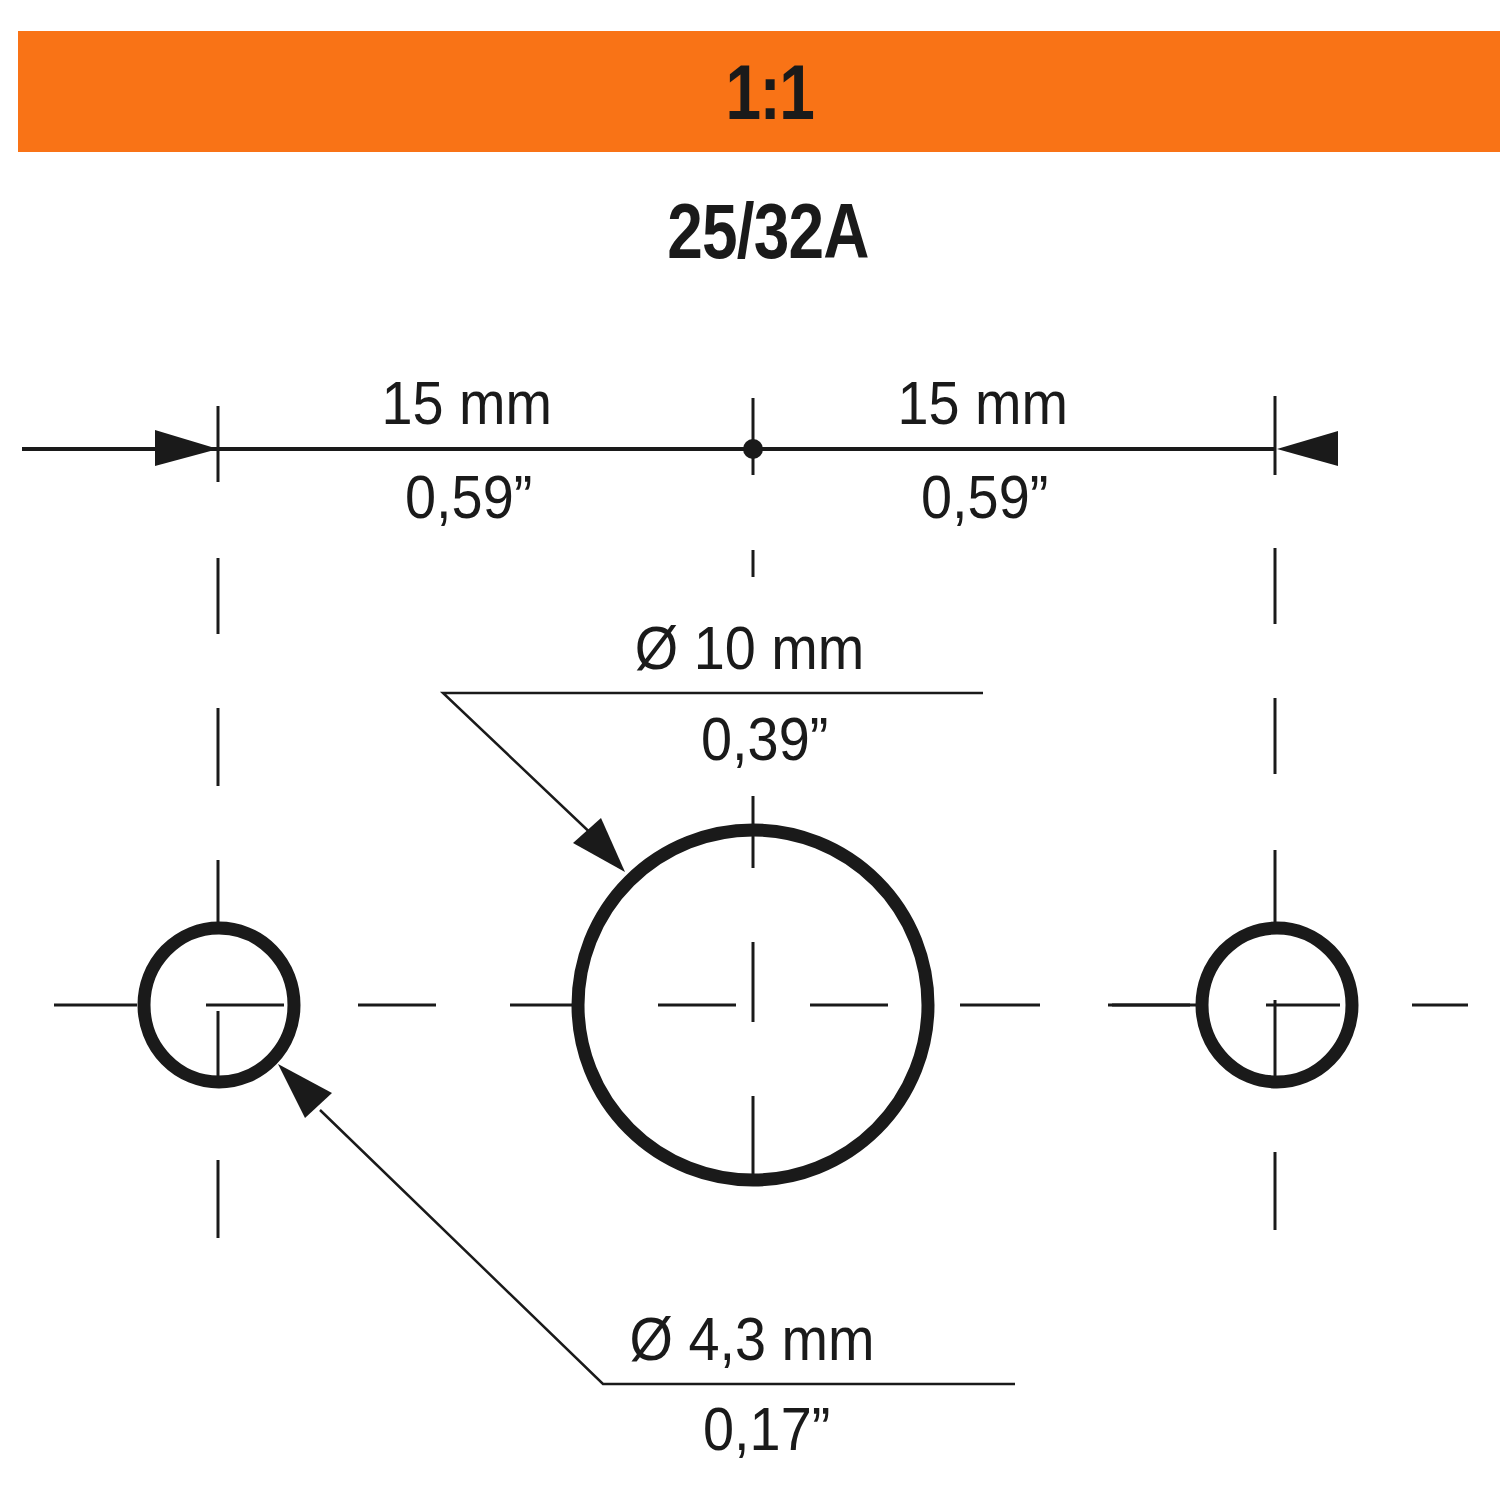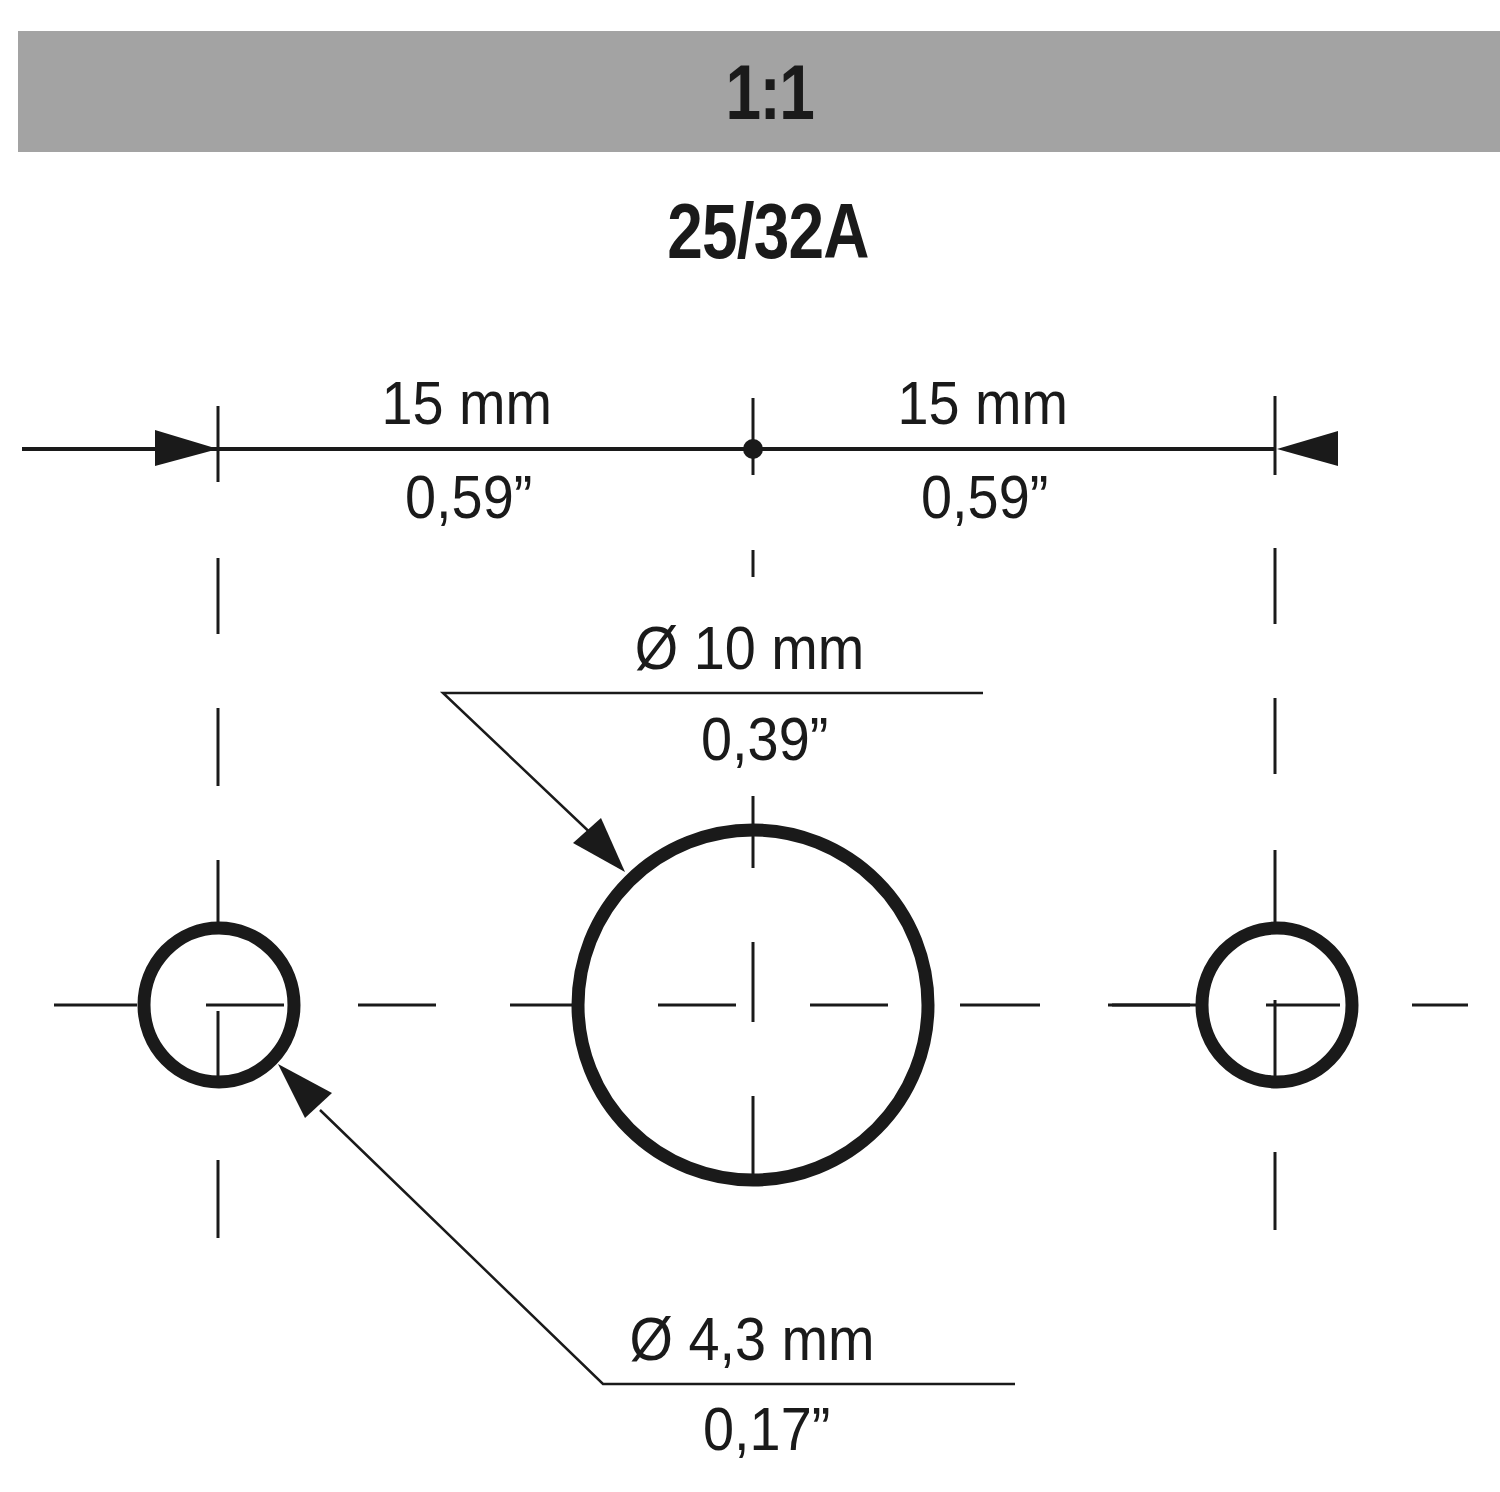--- a/index.html
+++ b/index.html
@@ -14,21 +14,21 @@
       overflow: hidden;
       font-family: "Liberation Sans", "DejaVu Sans", sans-serif;
       color: #1a1a1a;
     }
     .scale-band {
       position: absolute;
       left: 18px;
       top: 31px;
       width: 1482px;
       height: 121px;
-      background: #a3a3a3;
+      background: #f97316;
       display: flex;
       align-items: center;
       justify-content: center;
     }
     .scale-label {
       font-weight: bold;
       font-size: 78px;
       letter-spacing: -2px;
       transform: scaleX(0.82);
       color: #1a1a1a;

